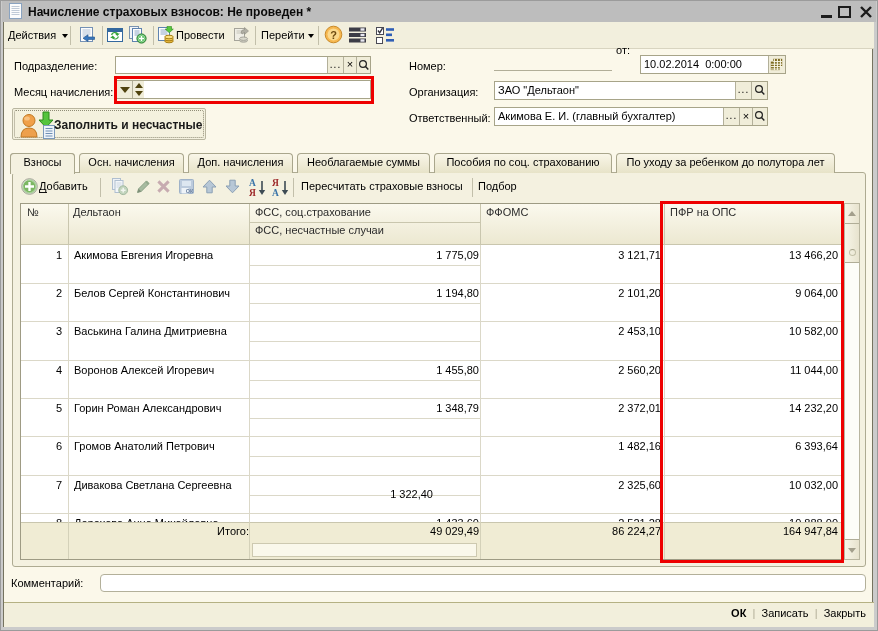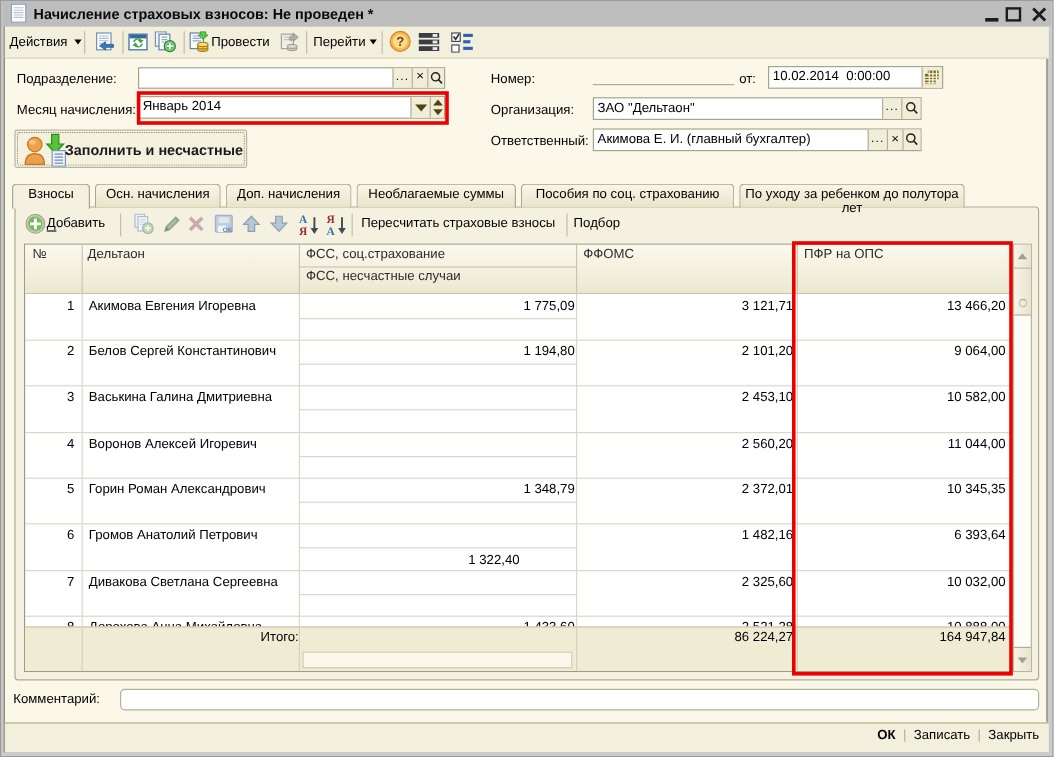--- a/index.html
+++ b/index.html
@@ -139,34 +139,33 @@
   <div class="txt"></div>
   <div class="fbtn" style="letter-spacing:1px;line-height:15px">...</div>
   <div class="fbtn" style="width:13px;line-height:15px;font-size:11px">×</div>
   <div class="fbtn" style="width:14px"><svg width="12" height="13" viewBox="0 0 12 13" style="margin-top:2px">
         <circle cx="5" cy="5" r="3.4" fill="none" stroke="#222" stroke-width="1.2"></circle>
         <line x1="7.5" y1="7.5" x2="10.3" y2="10.5" stroke="#222" stroke-width="1.4"></line>
       </svg></div>
 </div>
 <div class="lbl" style="left:14px;top:86px">Месяц начисления:</div>
 <div class="fld" style="left:115px;top:80px;width:256px;height:19px">
-  <div class="txt">Январь 2014</div>
   <div class="fbtn" style="width:16px">
       <div style="width:0;height:0;border-left:5px solid transparent;border-right:5px solid transparent;border-top:6px solid #4f430e;margin:6px auto 0"></div>
     </div>
   <div class="fbtn" style="width:12px;padding:0">
     <div style="width:0;height:0;border-left:4px solid transparent;border-right:4px solid transparent;border-bottom:5px solid #4f430e;margin:2px auto 0"></div>
     <div style="width:0;height:0;border-left:4px solid transparent;border-right:4px solid transparent;border-top:5px solid #4f430e;margin:3px auto 0"></div>
   </div>
 </div>
 <div class="abs" style="left:114px;top:76px;width:260px;height:28px;border:3px solid #ee0000"></div>
 
 <div class="lbl" style="left:409px;top:60px">Номер:</div>
 <div class="abs" style="left:494px;top:70px;width:118px;height:1px;background:#b1ae98"></div>
-<div class="lbl" style="left:616px;top:60px">от:</div>
+<div class="lbl" style="left:616px;top:44px">от:</div>
 <div class="fld" style="left:640px;top:55px;width:146px;height:19px">
   <div class="txt">10.02.2014&nbsp; 0:00:00</div>
   <div class="fbtn" style="width:17px"><svg width="14" height="14" viewBox="0 0 14 14" style="margin-top:2px">
     <rect x="3.2" y="0.8" width="9" height="7.5" fill="#7d6a1e"></rect>
     <rect x="0.8" y="3.6" width="9" height="8.5" fill="#7d6a1e"></rect>
     <g stroke="#fbf9ea" stroke-width="1">
       <line x1="0.8" y1="6.2" x2="12.2" y2="6.2"></line>
           <line x1="0.8" y1="8.6" x2="12.2" y2="8.6"></line>
           <line x1="3.2" y1="3.6" x2="12.2" y2="3.6"></line>
           <line x1="0.8" y1="11" x2="9.8" y2="11"></line>
@@ -213,21 +212,21 @@
   </svg>  
     <div class="abs" style="left:41px;top:9px;font-size:12px;font-weight:bold;color:#1a1a1a;white-space:nowrap">Заполнить и несчастные</div>
 </div>
 
 <div class="panelborder"></div>
 <div class="tab" style="left:10px;width:65px">Взносы</div>
 <div class="tab" style="left:79px;width:105px">Осн. начисления</div>
 <div class="tab" style="left:188px;width:105px">Доп. начисления</div>
 <div class="tab" style="left:297px;width:133px">Необлагаемые суммы</div>
 <div class="tab" style="left:434px;width:178px">Пособия по соц. страхованию</div>
-<div class="tab" style="left:616px;width:188px">По уходу за ребенком до полутора лет</div>
+<div class="tab" style="left:616px;width:219px">По уходу за ребенком до полутора лет</div>
 <div class="tab active" style="left:10px;width:65px">Взносы</div>
 
 <div class="abs" style="left:8px;top:174px;width:856px;height:26px">
   <svg class="abs" style="left:13px;top:4px" width="17" height="17" viewBox="0 0 17 17">
     <circle cx="8.5" cy="8.5" r="7.8" fill="#d9e6d2" stroke="#a2a296"></circle>
     <circle cx="8.5" cy="8.5" r="6.4" fill="#7cb763"></circle>
     <circle cx="8.5" cy="8.5" r="6.4" fill="none" stroke="#a8cf9a" stroke-width="1.4" stroke-dasharray="20 8"></circle>
     <path d="M8.5 4 L8.5 13 M4 8.5 L13 8.5" stroke="#fff" stroke-width="2.3"></path>
   </svg>
   <div class="tbtext" style="left:31px;top:6px"><span style="border-bottom:1px solid #111;padding-bottom:0px">Д</span>обавить</div>
@@ -315,55 +314,57 @@
 <div class="abs" style="left:229px;top:137px;width:230px;height:1px;background:#dbd8c8"></div>
 <div class="abs" style="left:0;top:156px;width:821px;height:1px;background:#dbd8c8"></div>
 <div class="cell num" style="left:0px;top:121px;width:41px">3</div>
 <div class="cell" style="left:53px;top:121px">Васькина Галина Дмитриевна</div>
 <div class="cell num" style="left:459px;top:121px;width:181px">2 453,10</div>
 <div class="cell num" style="left:643px;top:121px;width:174px">10 582,00</div>
 <div class="abs" style="left:229px;top:176px;width:230px;height:1px;background:#dbd8c8"></div>
 <div class="abs" style="left:0;top:194px;width:821px;height:1px;background:#dbd8c8"></div>
 <div class="cell num" style="left:0px;top:160px;width:41px">4</div>
 <div class="cell" style="left:53px;top:160px">Воронов Алексей Игоревич</div>
+<div class="cell num" style="left:228px;top:160px;width:230px">1 455,80</div>
 <div class="cell num" style="left:459px;top:160px;width:181px">2 560,20</div>
 <div class="cell num" style="left:643px;top:160px;width:174px">11 044,00</div>
 <div class="abs" style="left:229px;top:214px;width:230px;height:1px;background:#dbd8c8"></div>
 <div class="abs" style="left:0;top:232px;width:821px;height:1px;background:#dbd8c8"></div>
 <div class="cell num" style="left:0px;top:198px;width:41px">5</div>
 <div class="cell" style="left:53px;top:198px">Горин Роман Александрович</div>
 <div class="cell num" style="left:228px;top:198px;width:230px">1 348,79</div>
 <div class="cell num" style="left:459px;top:198px;width:181px">2 372,01</div>
-<div class="cell num" style="left:643px;top:198px;width:174px">10 345,35</div>
+<div class="cell num" style="left:643px;top:198px;width:174px">14 232,20</div>
 <div class="abs" style="left:229px;top:252px;width:230px;height:1px;background:#dbd8c8"></div>
 <div class="abs" style="left:0;top:271px;width:821px;height:1px;background:#dbd8c8"></div>
 <div class="cell num" style="left:0px;top:236px;width:41px">6</div>
 <div class="cell" style="left:53px;top:236px">Громов Анатолий Петрович</div>
 <div class="cell num" style="left:459px;top:236px;width:181px">1 482,16</div>
 <div class="cell num" style="left:643px;top:236px;width:174px">6 393,64</div>
 <div class="abs" style="left:229px;top:291px;width:230px;height:1px;background:#dbd8c8"></div>
 <div class="abs" style="left:0;top:309px;width:821px;height:1px;background:#dbd8c8"></div>
 <div class="cell num" style="left:0px;top:275px;width:41px">7</div>
 <div class="cell" style="left:53px;top:275px">Дивакова Светлана Сергеевна</div>
-<div class="cell num" style="left:228px;top:257px;width:184px">1 322,40</div>
+<div class="cell num" style="left:228px;top:284px;width:184px">1 322,40</div>
 <div class="cell num" style="left:459px;top:275px;width:181px">2 325,60</div>
 <div class="cell num" style="left:643px;top:275px;width:174px">10 032,00</div>
 <div class="abs" style="left:229px;top:329px;width:230px;height:1px;background:#dbd8c8"></div>
 <div class="cell num" style="left:0px;top:313px;width:41px">8</div>
 <div class="cell" style="left:53px;top:313px">Дорохова Анна Михайловна</div>
 <div class="cell num" style="left:228px;top:313px;width:230px">1 433,60</div>
 <div class="cell num" style="left:459px;top:313px;width:181px">2 521,28</div>
 <div class="cell num" style="left:643px;top:313px;width:174px">10 888,00</div>
 <div class="abs" style="left:0;top:318px;width:821px;height:37px;background:#f0ecd4;border-top:1px solid #c9c6ae"></div>
 <div class="abs" style="left:47px;top:318px;width:1px;height:37px;background:#d4d1b9"></div>
 <div class="abs" style="left:228px;top:318px;width:1px;height:37px;background:#d4d1b9"></div>
 <div class="abs" style="left:459px;top:318px;width:1px;height:37px;background:#d4d1b9"></div>
 <div class="abs" style="left:643px;top:318px;width:1px;height:37px;background:#d4d1b9"></div>
 <div class="abs" style="left:231px;top:339px;width:225px;height:14px;background:#faf8eb;border:1px solid #cdc9b0"></div>
 <div class="cell num" style="left:47px;top:321px;width:181px">Итого:</div>
+<div class="cell num" style="left:228px;top:321px;width:230px">49 029,49</div>
 <div class="cell num" style="left:459px;top:321px;width:181px">86 224,27</div>
 <div class="cell num" style="left:643px;top:321px;width:174px">164 947,84</div>
 </div>
 
 <div class="sbar">
   <div class="sbtn" style="top:0;border-bottom:1px solid #b0ad97">
       <div class="tri-up" style="margin-top:7px"></div>
     </div>
   <div class="sthumb">
       <div style="width:7px;height:7px;border-radius:50%;border:1px solid #c3c0a8;border-top-color:#a5a28a;margin:25px auto 0"></div>

